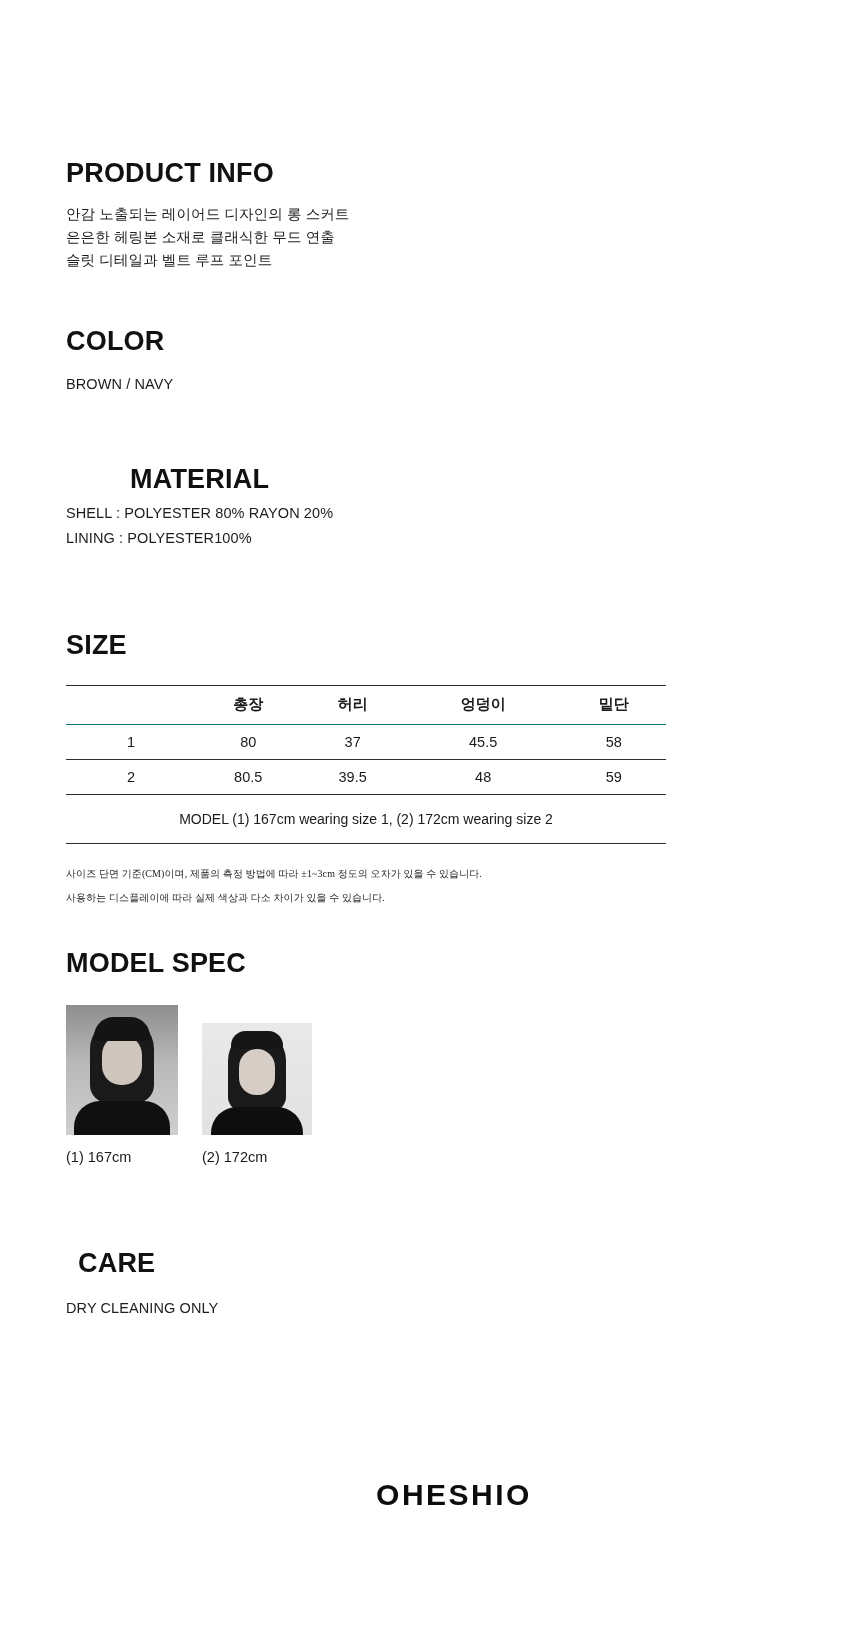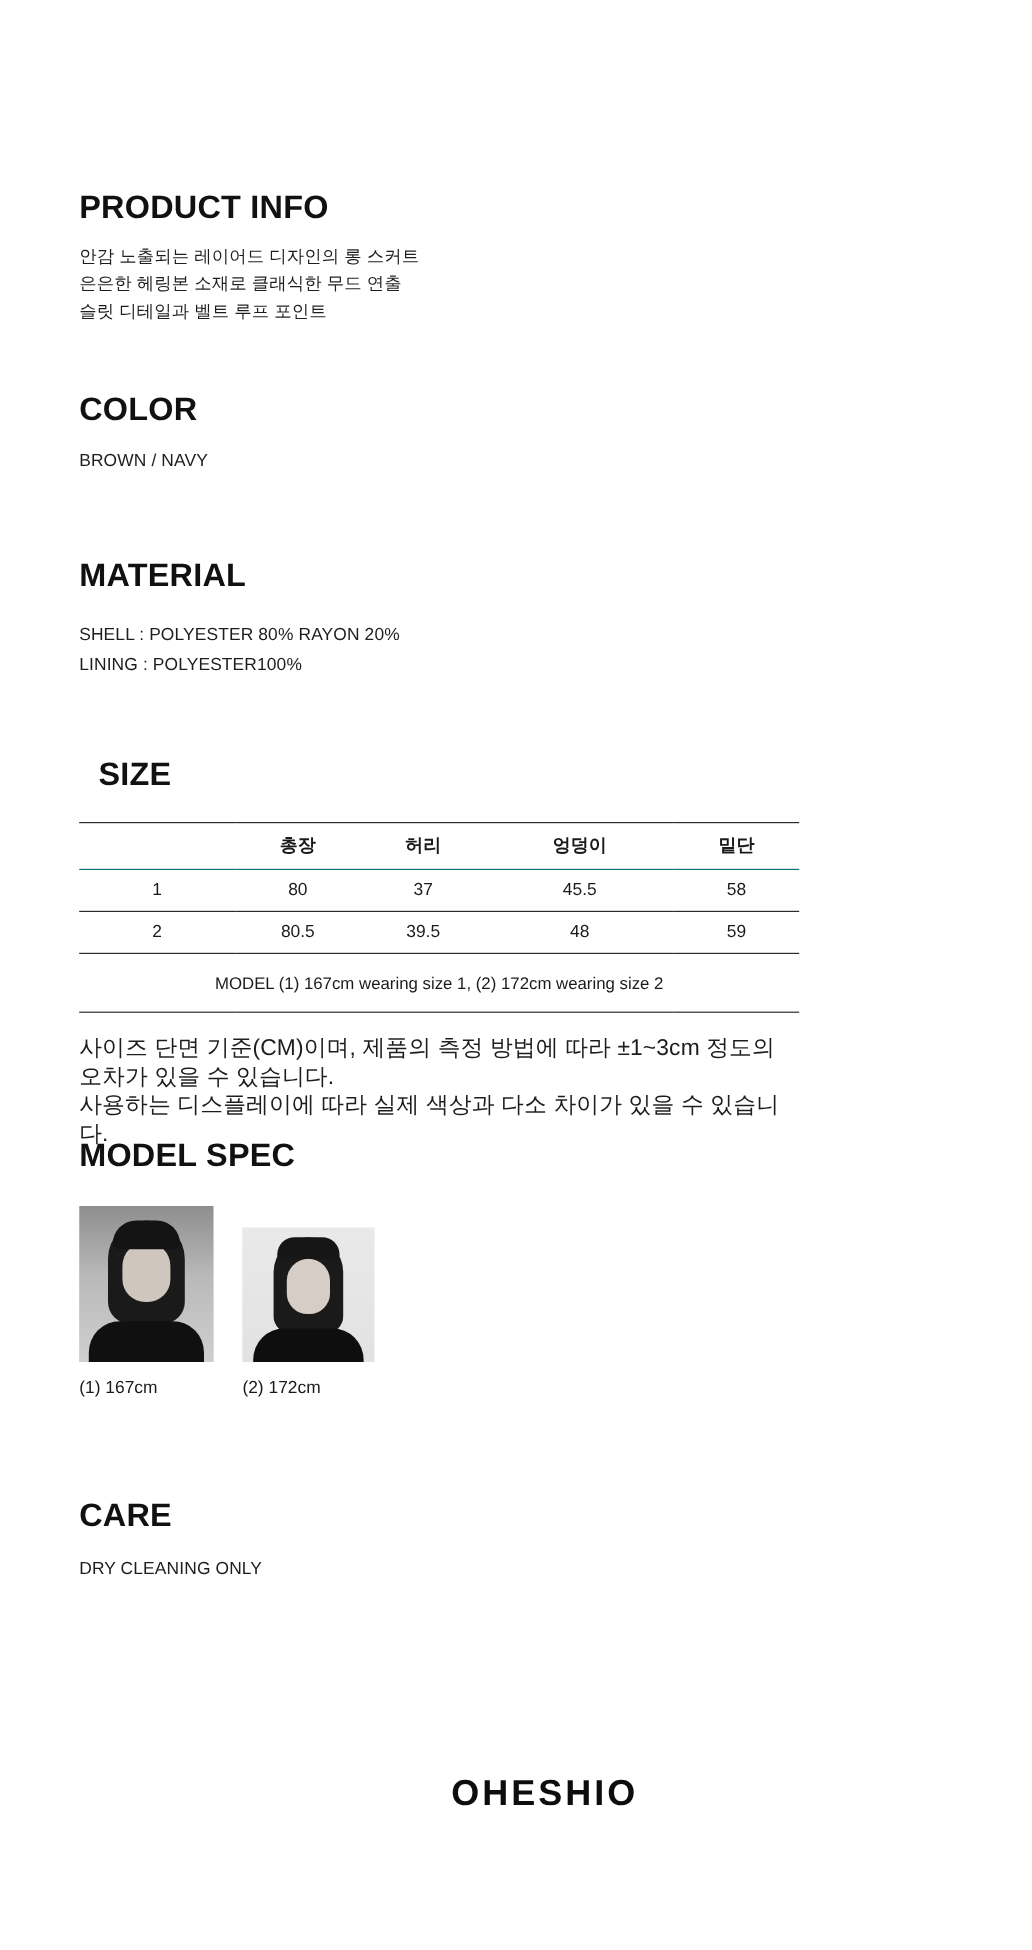--- a/index.html
+++ b/index.html
@@ -51,31 +51,31 @@
     top: 326px;
   }
   #color-section .section-title { margin-bottom: 16px; }
 
   
   #material-section {
     position: absolute;
     left: 66px;
     top: 464px;
   }
-  #material-section .section-title { margin-bottom: 22px; }
+  #material-section .section-title { margin-bottom: 6px; text-align: center; }
   #material-section .body-line { line-height: 25px; }
 
   
   #size-section {
     position: absolute;
     left: 66px;
     top: 630px;
     width: 600px;
   }
-  #size-section .section-title { margin-bottom: 24px; margin-left: 16px; }
+  #size-section .section-title { margin-bottom: 24px; }
   table.size-table {
     border-collapse: collapse;
     width: 600px;
     font-size: 14.5px;
   }
   table.size-table th,
   table.size-table td {
     text-align: center;
     padding: 9px 0;
     font-weight: 400;
@@ -94,21 +94,21 @@
     border-bottom: 1px solid #2b2b2b;
   }
   table.size-table .col-label { width: 130px; }
   table.size-table .note-row td {
     font-size: 14px;
     padding: 16px 0;
   }
   #size-notes {
     margin-top: 18px;
   }
-  #size-notes .body-line { line-height: 24px; font-size: 19px; }
+  #size-notes .body-line { line-height: 24px; font-size: 10px; font-family: Liberation Serif, serif; }
 
   
   #model-spec {
     position: absolute;
     left: 66px;
     top: 948px;
   }
   #model-spec .section-title { margin-bottom: 26px; }
   .model-row {
     display: flex;
@@ -190,21 +190,21 @@
     font-size: 14.5px;
     color: #1a1a1a;
   }
 
   
   #care-section {
     position: absolute;
     left: 66px;
     top: 1248px;
   }
-  #care-section .section-title { margin-bottom: 18px; }
+  #care-section .section-title { margin-bottom: 18px; margin-left: 12px; }
 
   
   #footer-logo {
     position: absolute;
     left: 0;
     right: 0;
     top: 1478px;
     text-align: center;
     font-size: 30px;
     font-weight: 700;

